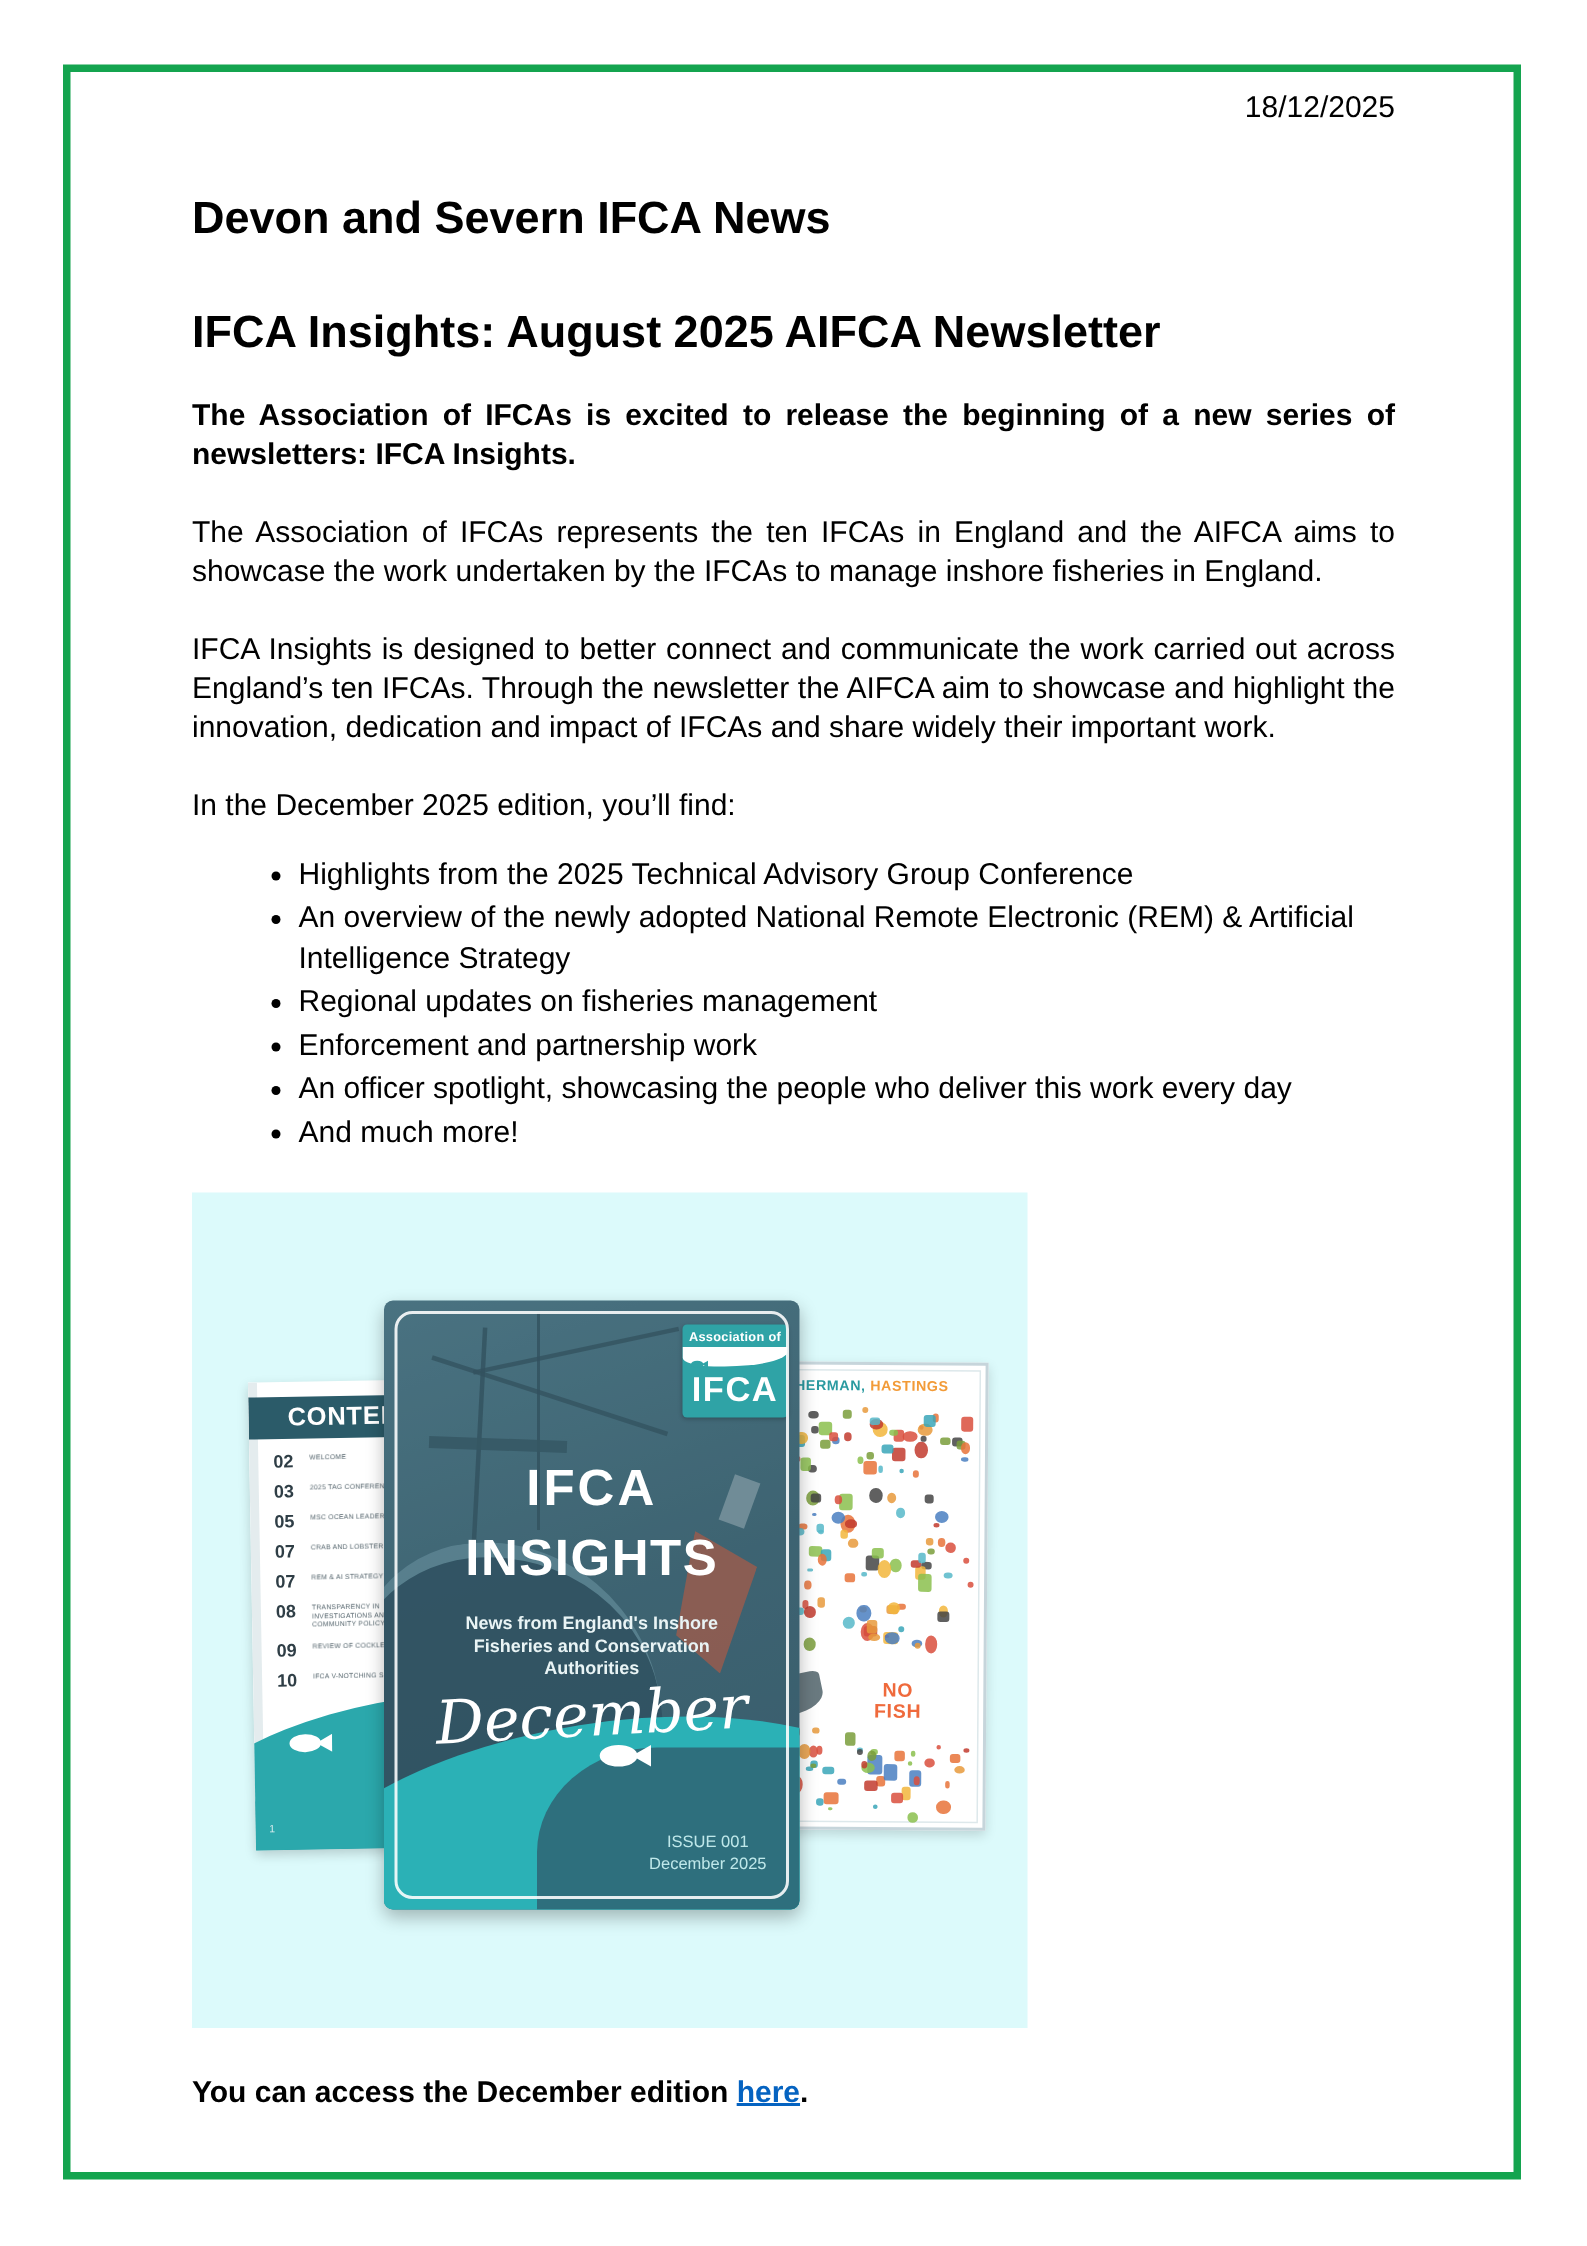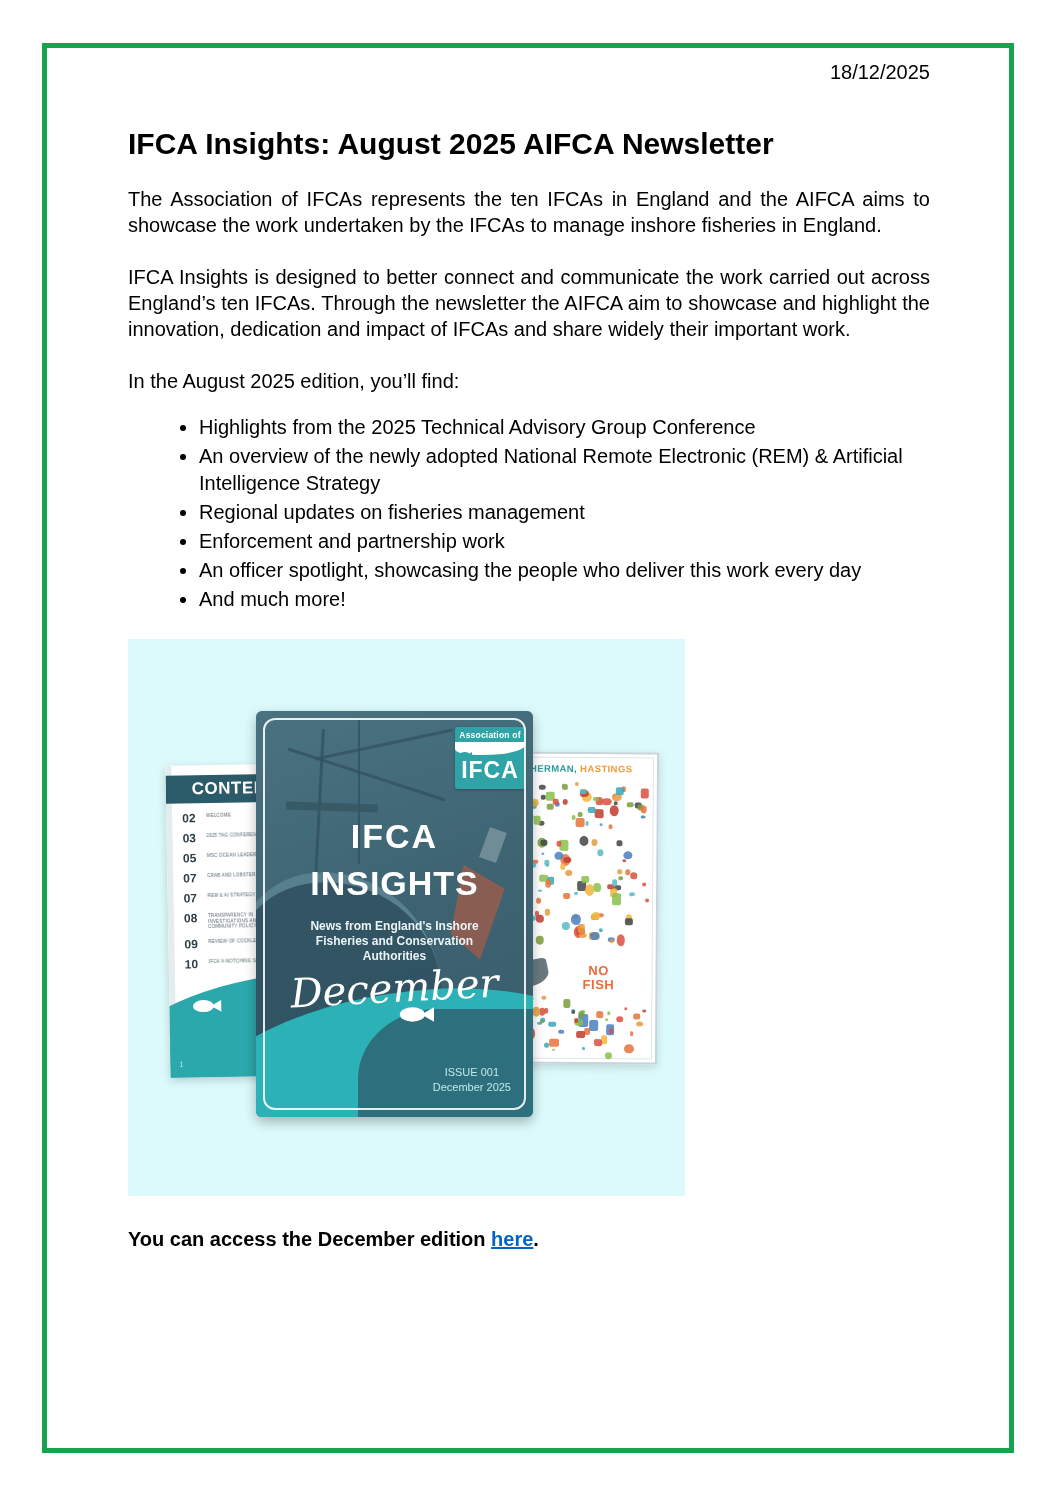--- a/index.html
+++ b/index.html
@@ -92,25 +92,27 @@
 </style>
 </head>
 <body>
 
 <div class="page">
   <div class="green-frame"></div>
 
   <div class="content">
     <div class="doc-date">18/12/2025</div>
 
+    <h1 class="title-1">Devon and Severn IFCA News</h1>
     <h2 class="title-2">IFCA Insights: August 2025 AIFCA Newsletter</h2>
 
+    <p class="body bold">The Association of IFCAs is excited to release the beginning of a new series of newsletters: IFCA Insights.</p>
     <p class="body">The Association of IFCAs represents the ten IFCAs in England and the AIFCA aims to showcase the work undertaken by the IFCAs to manage inshore fisheries in England.</p>
     <p class="body">IFCA Insights is designed to better connect and communicate the work carried out across England’s ten IFCAs.  Through the newsletter the AIFCA aim to showcase and highlight the innovation, dedication and impact of IFCAs and share widely their important work.</p>
-    <p class="list-intro">In the August 2025 edition, you’ll find:</p>
+    <p class="list-intro">In the December 2025 edition, you’ll find:</p>
 
     <ul class="points">
       <li>Highlights from the 2025 Technical Advisory Group Conference</li>
       <li>An overview of the newly adopted National Remote Electronic (REM) &amp; Artificial Intelligence Strategy</li>
       <li>Regional updates on fisheries management</li>
       <li>Enforcement and partnership work</li>
       <li>An officer spotlight, showcasing the people who deliver this work every day</li>
       <li>And much more!</li>
     </ul>
 

